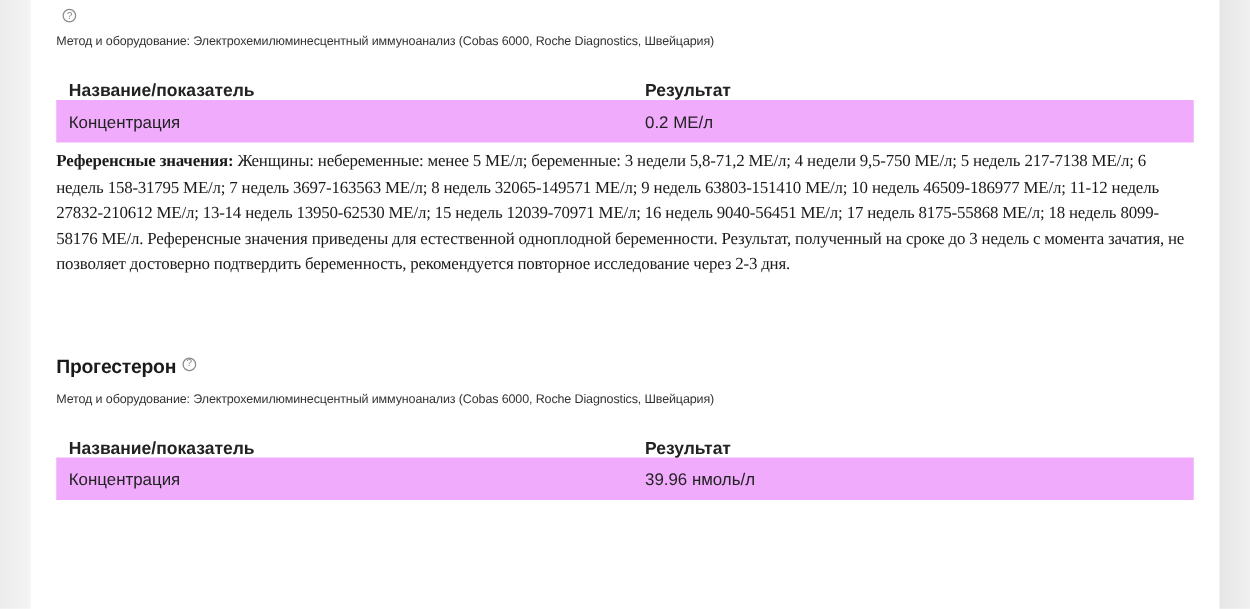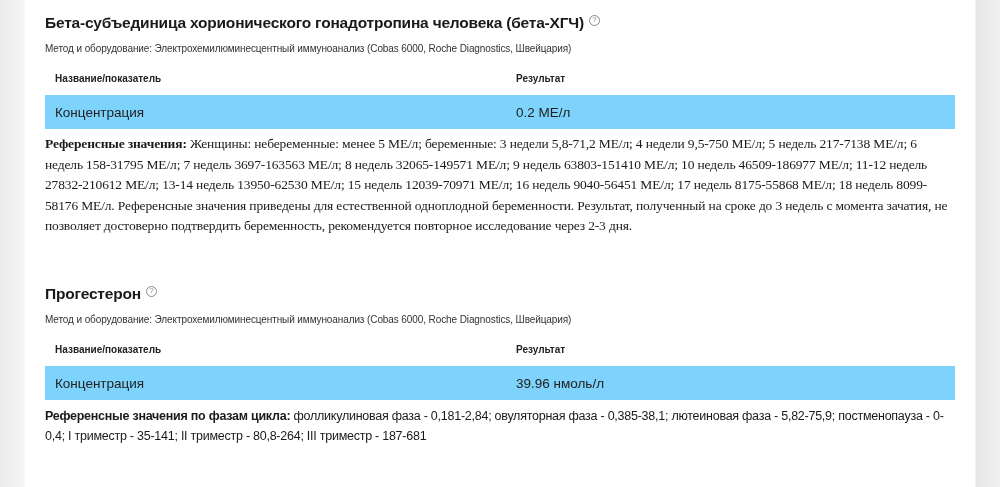--- a/index.html
+++ b/index.html
@@ -27,48 +27,47 @@
       width: 11px; height: 11px; border: 1px solid #8a8a8a; border-radius: 50%;
       font-size: 8px; font-weight: normal; color: #8a8a8a; margin-left: 5px;
       margin-top: -6px; line-height: 1;
     }
     .method {
       font-size: 10px; color: #333; margin-top: 9px; line-height: 14px;
       white-space: nowrap; letter-spacing: -0.1px;
     }
     .tbl { margin-top: 17px; width: 910px; }
     .thead {
-      display: flex; height: 22px; align-items: flex-start;
-      font-size: 10px; font-weight: bold; color: #222;
+      display: flex; height: 22px; align-items: flex-end;
+      font-size: 14px; font-weight: bold; color: #222;
     }
     .thead .c1, .trow .c1 { width: 455px; padding-left: 10px; }
     .thead .c2, .trow .c2 { padding-left: 16px; }
     .trow {
-      display: flex; height: 34px; align-items: center; background: #7dd3fc;
+      display: flex; height: 34px; align-items: center; background: #f0abfc;
       font-size: 13.5px; color: #222;
     }
     .ref {
       font-size: 13.5px; line-height: 20.5px; color: #1a1a1a; margin-top: 5px;
       letter-spacing: -0.15px;
       font-family: Liberation Serif, serif;
     }
     .ref b { font-weight: bold; }
     .ref2 {
       font-size: 12.5px; line-height: 20px; color: #1a1a1a; margin-top: 6px;
       letter-spacing: -0.25px;
     }
   </style>
 </head>
 <body>
 
 <div class="card">
 
   <div class="section" style="top:13px;">
     <div class="title">
-      <span>Бета-субъединица хорионического гонадотропина человека (бета-ХГЧ)</span>
       <span class="help">?</span>
     </div>
     <div class="method">Метод и оборудование: Электрохемилюминесцентный иммуноанализ (Cobas 6000, Roche Diagnostics, Швейцария)</div>
     <div class="tbl">
       <div class="thead">
         <div class="c1">Название/показатель</div>
         <div class="c2">Результат</div>
       </div>
       <div class="trow">
         <div class="c1">Концентрация</div>
@@ -87,16 +86,15 @@
     <div class="tbl">
       <div class="thead">
         <div class="c1">Название/показатель</div>
         <div class="c2">Результат</div>
       </div>
       <div class="trow">
         <div class="c1">Концентрация</div>
         <div class="c2">39.96 нмоль/л</div>
       </div>
     </div>
-    <div class="ref2"><b>Референсные значения по фазам цикла:</b><span> фолликулиновая фаза - 0,181-2,84; овуляторная фаза - 0,385-38,1; лютеиновая фаза - 5,82-75,9; постменопауза - 0-0,4; I триместр - 35-141; II триместр - 80,8-264; III триместр - 187-681</span></div>
   </div>
 
 </div>
 
 </body></html>

